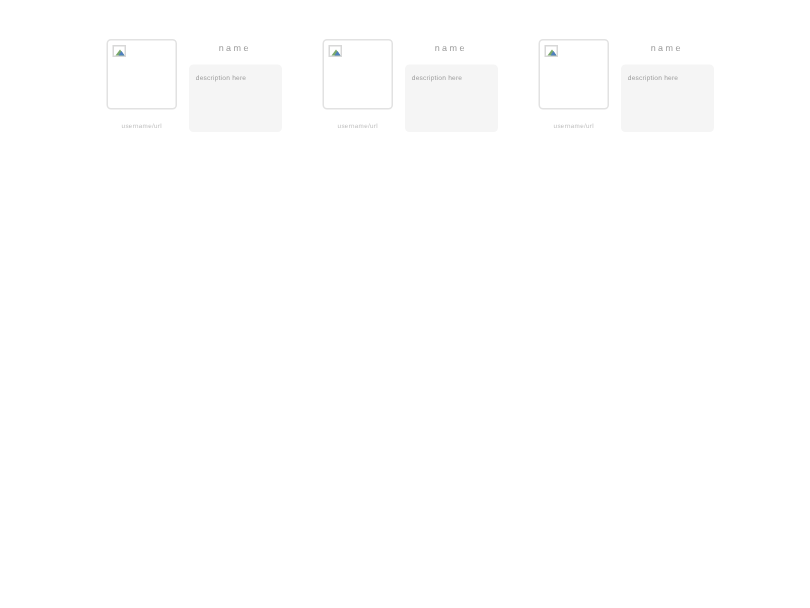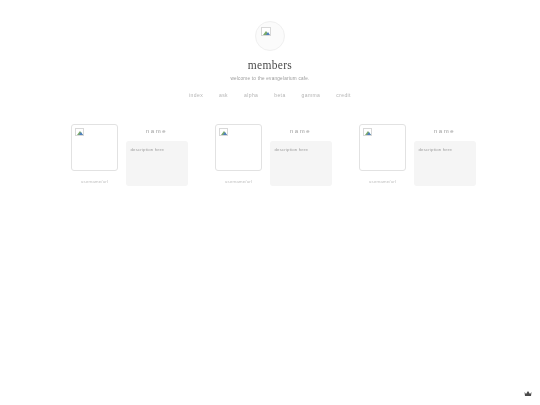--- a/index.html
+++ b/index.html
@@ -201,38 +201,20 @@
     display: block;
     width: 8px;
     height: 7px;
   }
 </style>
 </head>
 <body>
 
 <div class="page">
 
-  <div class="header">
-
-    <div class="avatar">
-      <span class="broken-img"></span>
-    </div>
-
-    <div class="site-title">members</div>
-    <div class="site-subtitle">welcome to the evangelarium cafe.</div>
-
-    <div class="nav">
-      <a class="nav-item">index</a>
-      <a class="nav-item">ask</a>
-      <a class="nav-item">alpha</a>
-      <a class="nav-item">beta</a>
-      <a class="nav-item">gamma</a>
-      <a class="nav-item">credit</a>
-    </div>
-  </div>
 
   <div class="cards">
 
     <div class="card">
       <div class="card-left">
         <div class="img-box">
           <span class="broken-img"></span>
         </div>
         <div class="card-caption">username/url</div>
       </div>

